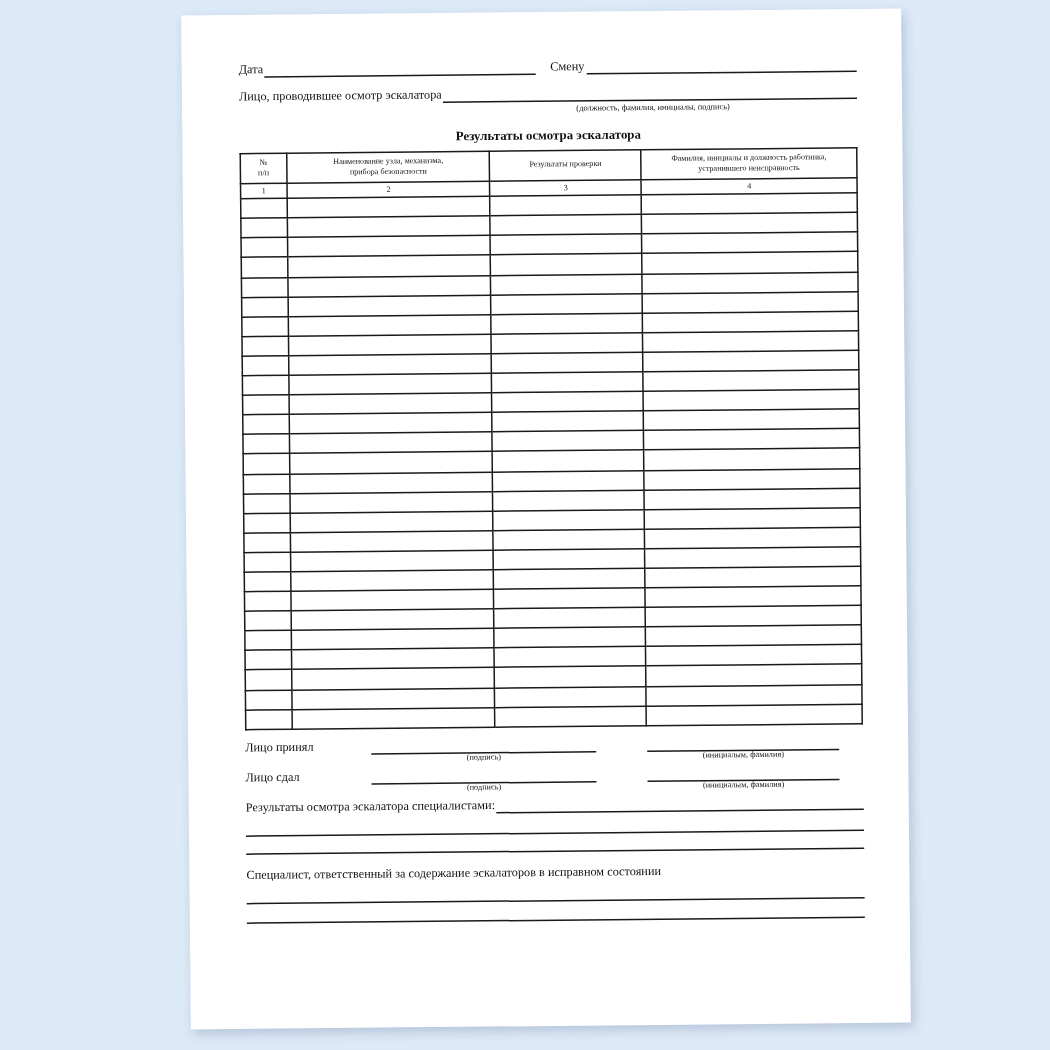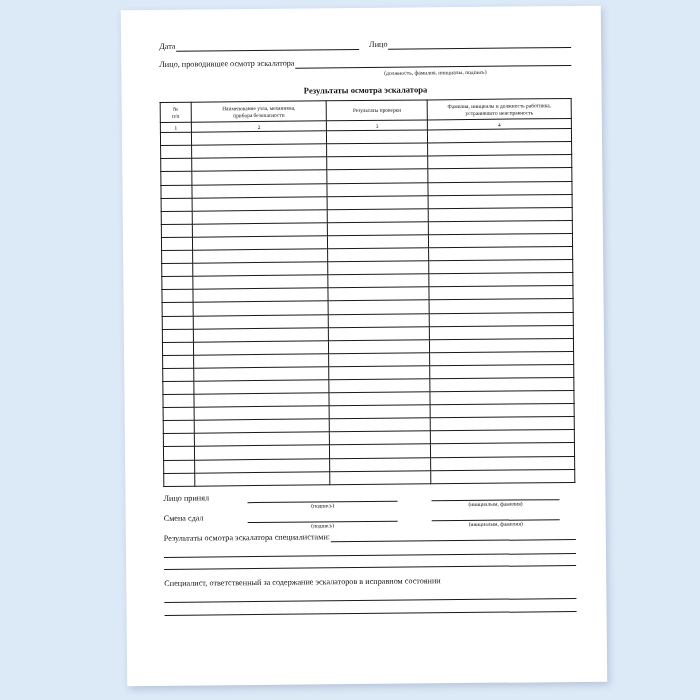--- a/index.html
+++ b/index.html
@@ -158,21 +158,21 @@
 <body>
 
 <div id="stage">
   <div id="sheet">
     <div id="inner">
 
       <div class="row-line">
         <span class="lbl">Дата</span>
         <span class="fill"></span>
         <span class="gap"></span>
-        <span class="lbl">Лицо</span>
+        <span class="lbl">Смену</span>
         <span class="fill"></span>
       </div>
 
       <div class="row-line" style="margin-top:8px;">
         <span class="lbl">Лицо, проводившее осмотр эскалатора</span>
         <span class="fill"></span>
       </div>
       <div class="caption" style="margin-left:140px;">(должность, фамилия, инициалы, подпись)</div>
 
       <div class="title">Результаты осмотра эскалатора</div>
@@ -383,21 +383,21 @@
           <span class="sig2"></span>
         </div>
         <div class="cap-row">
           <span class="lbl-sp"></span>
           <span class="c-a">(подпись)</span>
           <span class="c-sp"></span>
           <span class="c-b">(инициалым, фамилия)</span>
         </div>
 
         <div class="sign-row">
-          <span class="lbl">Смена сдал</span>
+          <span class="lbl">Лицо сдал</span>
           <span class="sig1"></span>
           <span class="spacer"></span>
           <span class="sig2"></span>
         </div>
         <div class="cap-row">
           <span class="lbl-sp"></span>
           <span class="c-a">(подпись)</span>
           <span class="c-sp"></span>
           <span class="c-b">(инициалым, фамилия)</span>
         </div>

